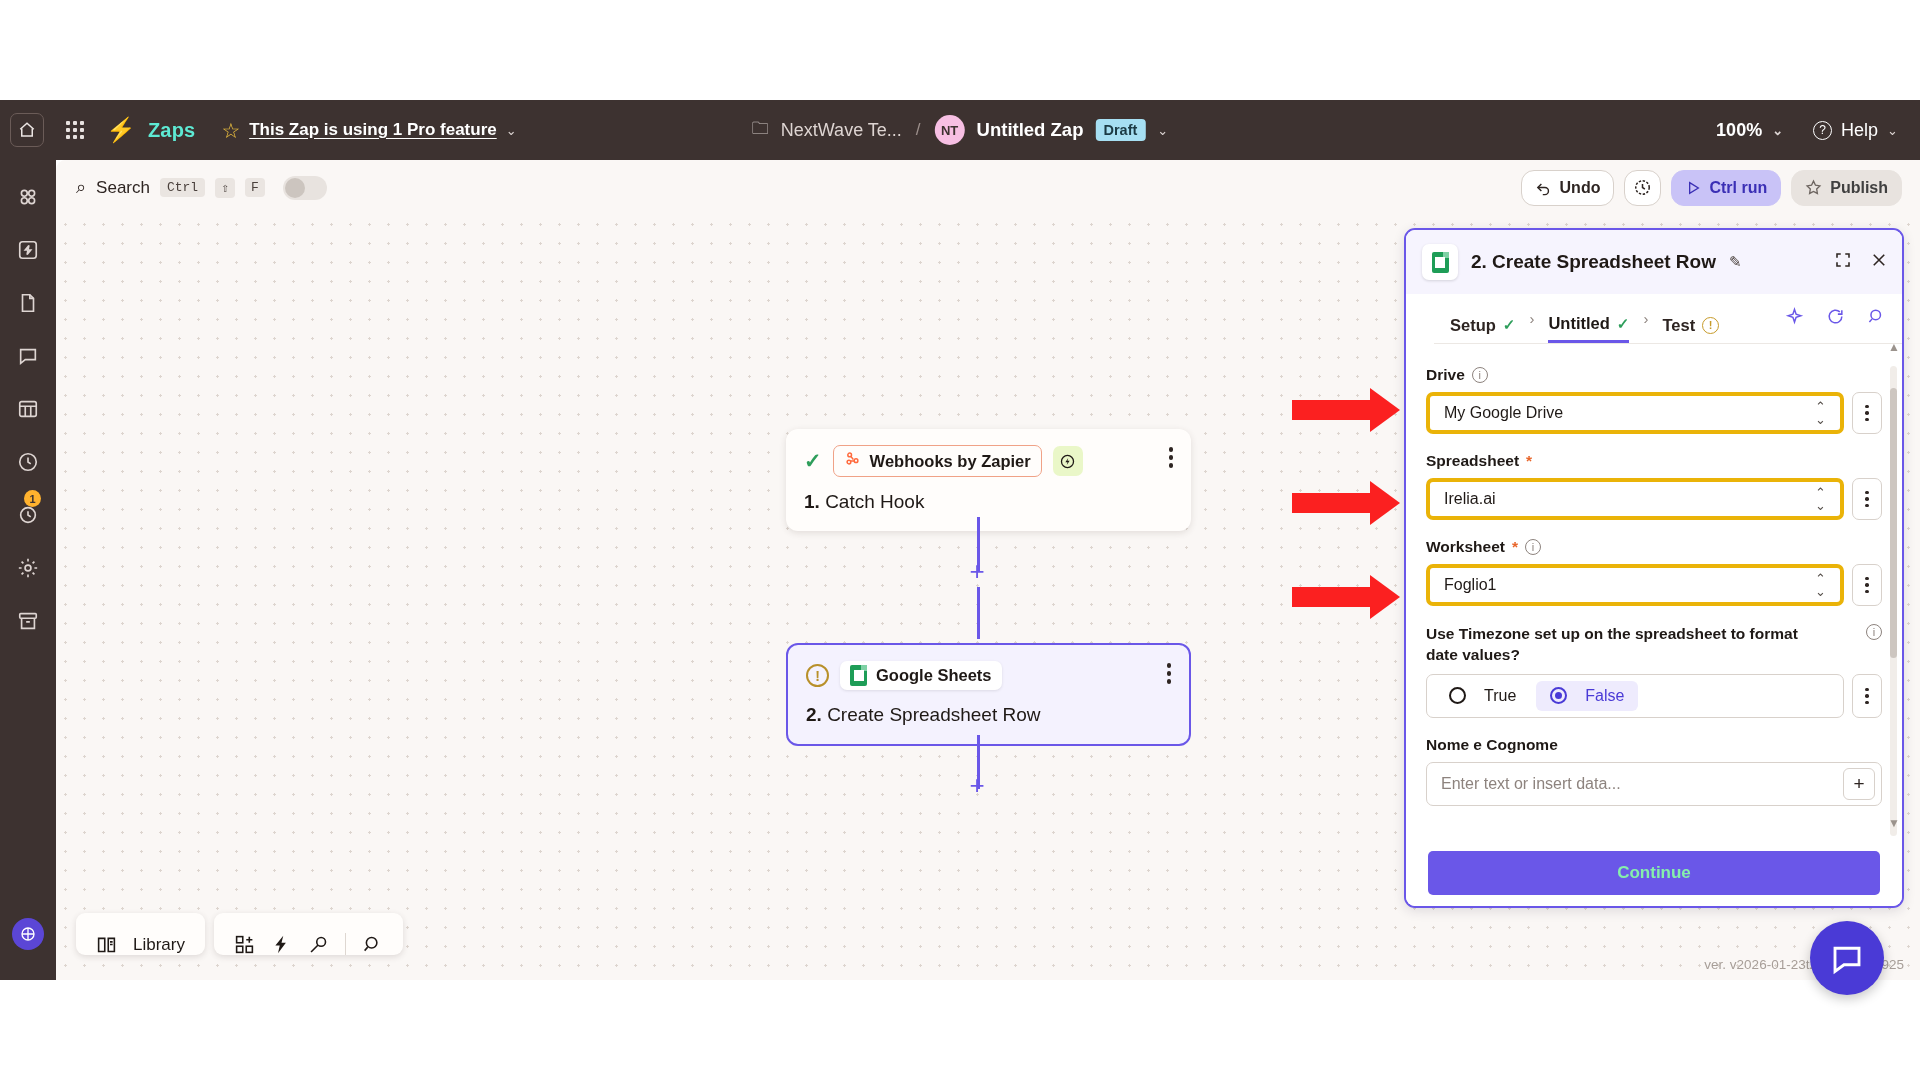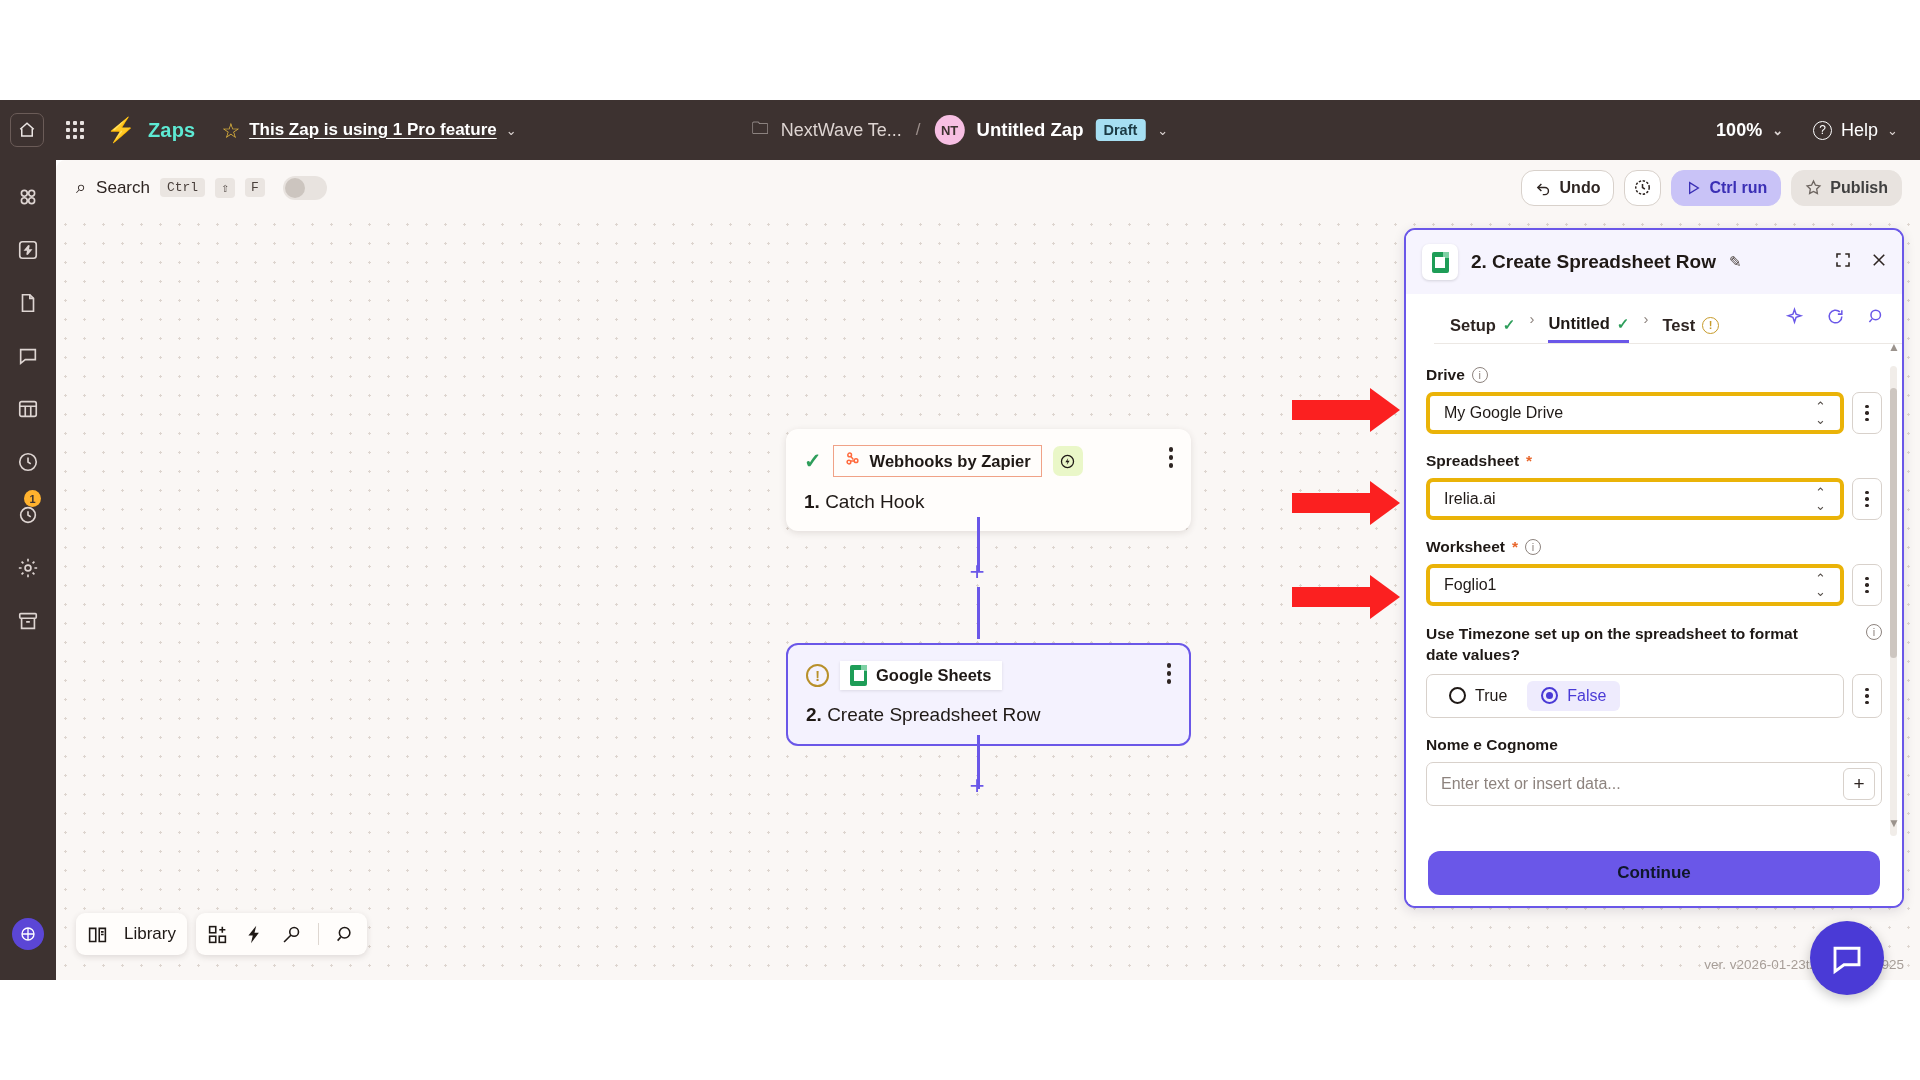--- a/index.html
+++ b/index.html
@@ -86,21 +86,21 @@
 
   .node { position: absolute; width: 405px; background: #fffdfb; border-radius: 12px;
     box-shadow: 0 2px 7px rgba(60,45,40,.13); padding: 16px 18px 18px 18px; }
   .node.selected { background: #f4f2fe; border: 2.5px solid #6a57e8; box-shadow: none; }
   .node-row { display: flex; align-items: center; gap: 11px; }
   .chk { color: #2e9e5b; font-size: 21px; font-weight: bold; }
   .warn { width: 23px; height: 23px; border: 2px solid #b8902a; border-radius: 50%;
     color: #b8902a; font-size: 14px; font-weight: bold; display: flex; align-items: center;
     justify-content: center; }
   .app-chip { display: flex; align-items: center; gap: 9px; border: 1.5px solid #f0a287;
-    border-radius: 0; padding: 4px 10px; font-size: 16.5px; font-weight: bold; color: #1f1916;
+    border-radius: 7px; padding: 4px 10px; font-size: 16.5px; font-weight: bold; color: #1f1916;
     background: #fffdfb; }
   .app-chip.plain { border: none; background: #fff; box-shadow: 0 1px 3px rgba(0,0,0,.1); }
   .hook-ic { color: #ff6a3d; font-size: 17px; }
   .gs-ic { width: 17px; height: 21px; background: #1e9d57; border-radius: 2px;
     position: relative; display: inline-block; }
   .gs-ic::after { content: ""; position: absolute; left: 3.5px; top: 5px; width: 10px;
     height: 11px; background: #fff; }
   .gs-ic::before { content: ""; position: absolute; right: 0; top: 0; width: 6px; height: 6px;
     background: #7fd1a5; }
   .lightning-chip { width: 30px; height: 30px; background: #eaf7c8; border-radius: 7px;
@@ -111,21 +111,21 @@
   .node-sub { margin-top: 14px; font-size: 19px; color: #1f1916; }
   .node-sub b { font-weight: bold; }
 
   .conn { position: absolute; width: 2.5px; background: #6a57e8; }
   .plus-node { position: absolute; width: 26px; height: 26px; display: flex;
     align-items: center; justify-content: center; color: #6a57e8; font-size: 26px; }
 
   
   .bl-tools { position: absolute; left: 20px; bottom: 25px; display: flex; gap: 9px; }
   .tool-group { background: #fffdfb; border-radius: 9px; box-shadow: 0 2px 6px rgba(60,45,40,.14);
-    height: 42px; display: flex; align-items: center; padding: 0 11px; gap: 16px; }
+    height: 42px; display: flex; align-items: flex-end; padding: 0 20px; gap: 16px; }
   .tool-group .lbl { font-size: 17px; color: #1f1916; }
   .divider-v { width: 1px; height: 22px; background: #ded7d1; }
   .ver-text { position: absolute; right: 16px; bottom: 8px; font-size: 13.5px; color: #a79e98; }
 
   
   .panel { position: absolute; left: 1404px; top: 228px; width: 500px; height: 680px;
     background: #fff; border: 2px solid #6a57e8; border-radius: 11px; overflow: hidden;
     box-shadow: 0 3px 12px rgba(40,30,60,.13); }
   .panel-head { height: 64px; background: #f6f4fe; display: flex; align-items: center;
     padding: 0 16px; gap: 13px; position: relative; }
@@ -164,21 +164,21 @@
   .stepper { font-size: 13px; color: #57504b; line-height: 1; }
   .dots-btn { width: 30px; border: 1px solid #d8d1cb; border-radius: 7px; display: flex;
     flex-direction: column; align-items: center; justify-content: center; gap: 3px; background: #fff; }
   .dots-btn i { width: 3.5px; height: 3.5px; border-radius: 50%; background: #2e2522; display: block; }
 
   .label-wide { display: flex; justify-content: space-between; align-items: flex-start; gap: 10px; }
   .label-wide .txt { font-size: 15.5px; font-weight: bold; color: #1f1916; line-height: 1.35; max-width: 400px; }
 
   .radio-box { flex: 1; height: 44px; border: 1px solid #d8d1cb; border-radius: 7px;
     display: flex; align-items: center; padding: 0 8px; gap: 6px; background: #fff; }
-  .radio-opt { display: flex; align-items: center; gap: 9px; padding: 6px 14px; border-radius: 6px;
+  .radio-opt { display: flex; align-items: center; gap: 18px; padding: 6px 14px; border-radius: 6px;
     font-size: 16px; color: #1f1916; }
   .radio-opt.sel { background: #eeebfd; color: #4a3ad6; }
   .rdot { width: 17px; height: 17px; border: 2px solid #1f1916; border-radius: 50%; }
   .radio-opt.sel .rdot { border-color: #4a3ad6; position: relative; }
   .radio-opt.sel .rdot::after { content: ""; position: absolute; left: 3px; top: 3px;
     width: 7px; height: 7px; border-radius: 50%; background: #4a3ad6; }
 
   .text-input { flex: 1; height: 44px; border: 1px solid #d8d1cb; border-radius: 7px;
     display: flex; align-items: center; justify-content: space-between; padding: 0 6px 0 14px;
     font-size: 16px; color: #8d837e; background: #fff; }
@@ -186,21 +186,21 @@
     display: flex; align-items: center; justify-content: center; font-size: 19px; color: #2e2522; }
 
   .pscroll { position: absolute; right: 5px; top: 22px; width: 7px; height: 470px; }
   .pscroll .track { width: 7px; height: 100%; background: #f1ede9; border-radius: 4px; }
   .pscroll .thumb { position: absolute; top: 22px; width: 7px; height: 270px;
     background: #cdc6c0; border-radius: 4px; }
   .arrow-up, .arrow-down { position: absolute; right: 2px; color: #9b938d; font-size: 12px; }
 
   .panel-foot { position: absolute; left: 0; bottom: 0; width: 100%; height: 66px;
     background: #fff; display: flex; align-items: center; justify-content: center; }
-  .continue { width: 452px; height: 44px; background: #6a57e8; color: #0f172a; border-radius: 12px;
+  .continue { width: 452px; height: 44px; background: #6a57e8; color: #86efac; border-radius: 5px;
     font-size: 17px; font-weight: bold; display: flex; align-items: center; justify-content: center; }
 
   
   .arrow { position: absolute; height: 34px; display: flex; align-items: center; }
   .arrow .shaft { width: 78px; height: 20px; background: #fb2020; }
   .arrow .head { width: 0; height: 0; border-top: 22px solid transparent;
     border-bottom: 22px solid transparent; border-left: 30px solid #fb2020; }
 
   
   .chat { position: absolute; right: 36px; bottom: 85px; width: 74px; height: 74px;

